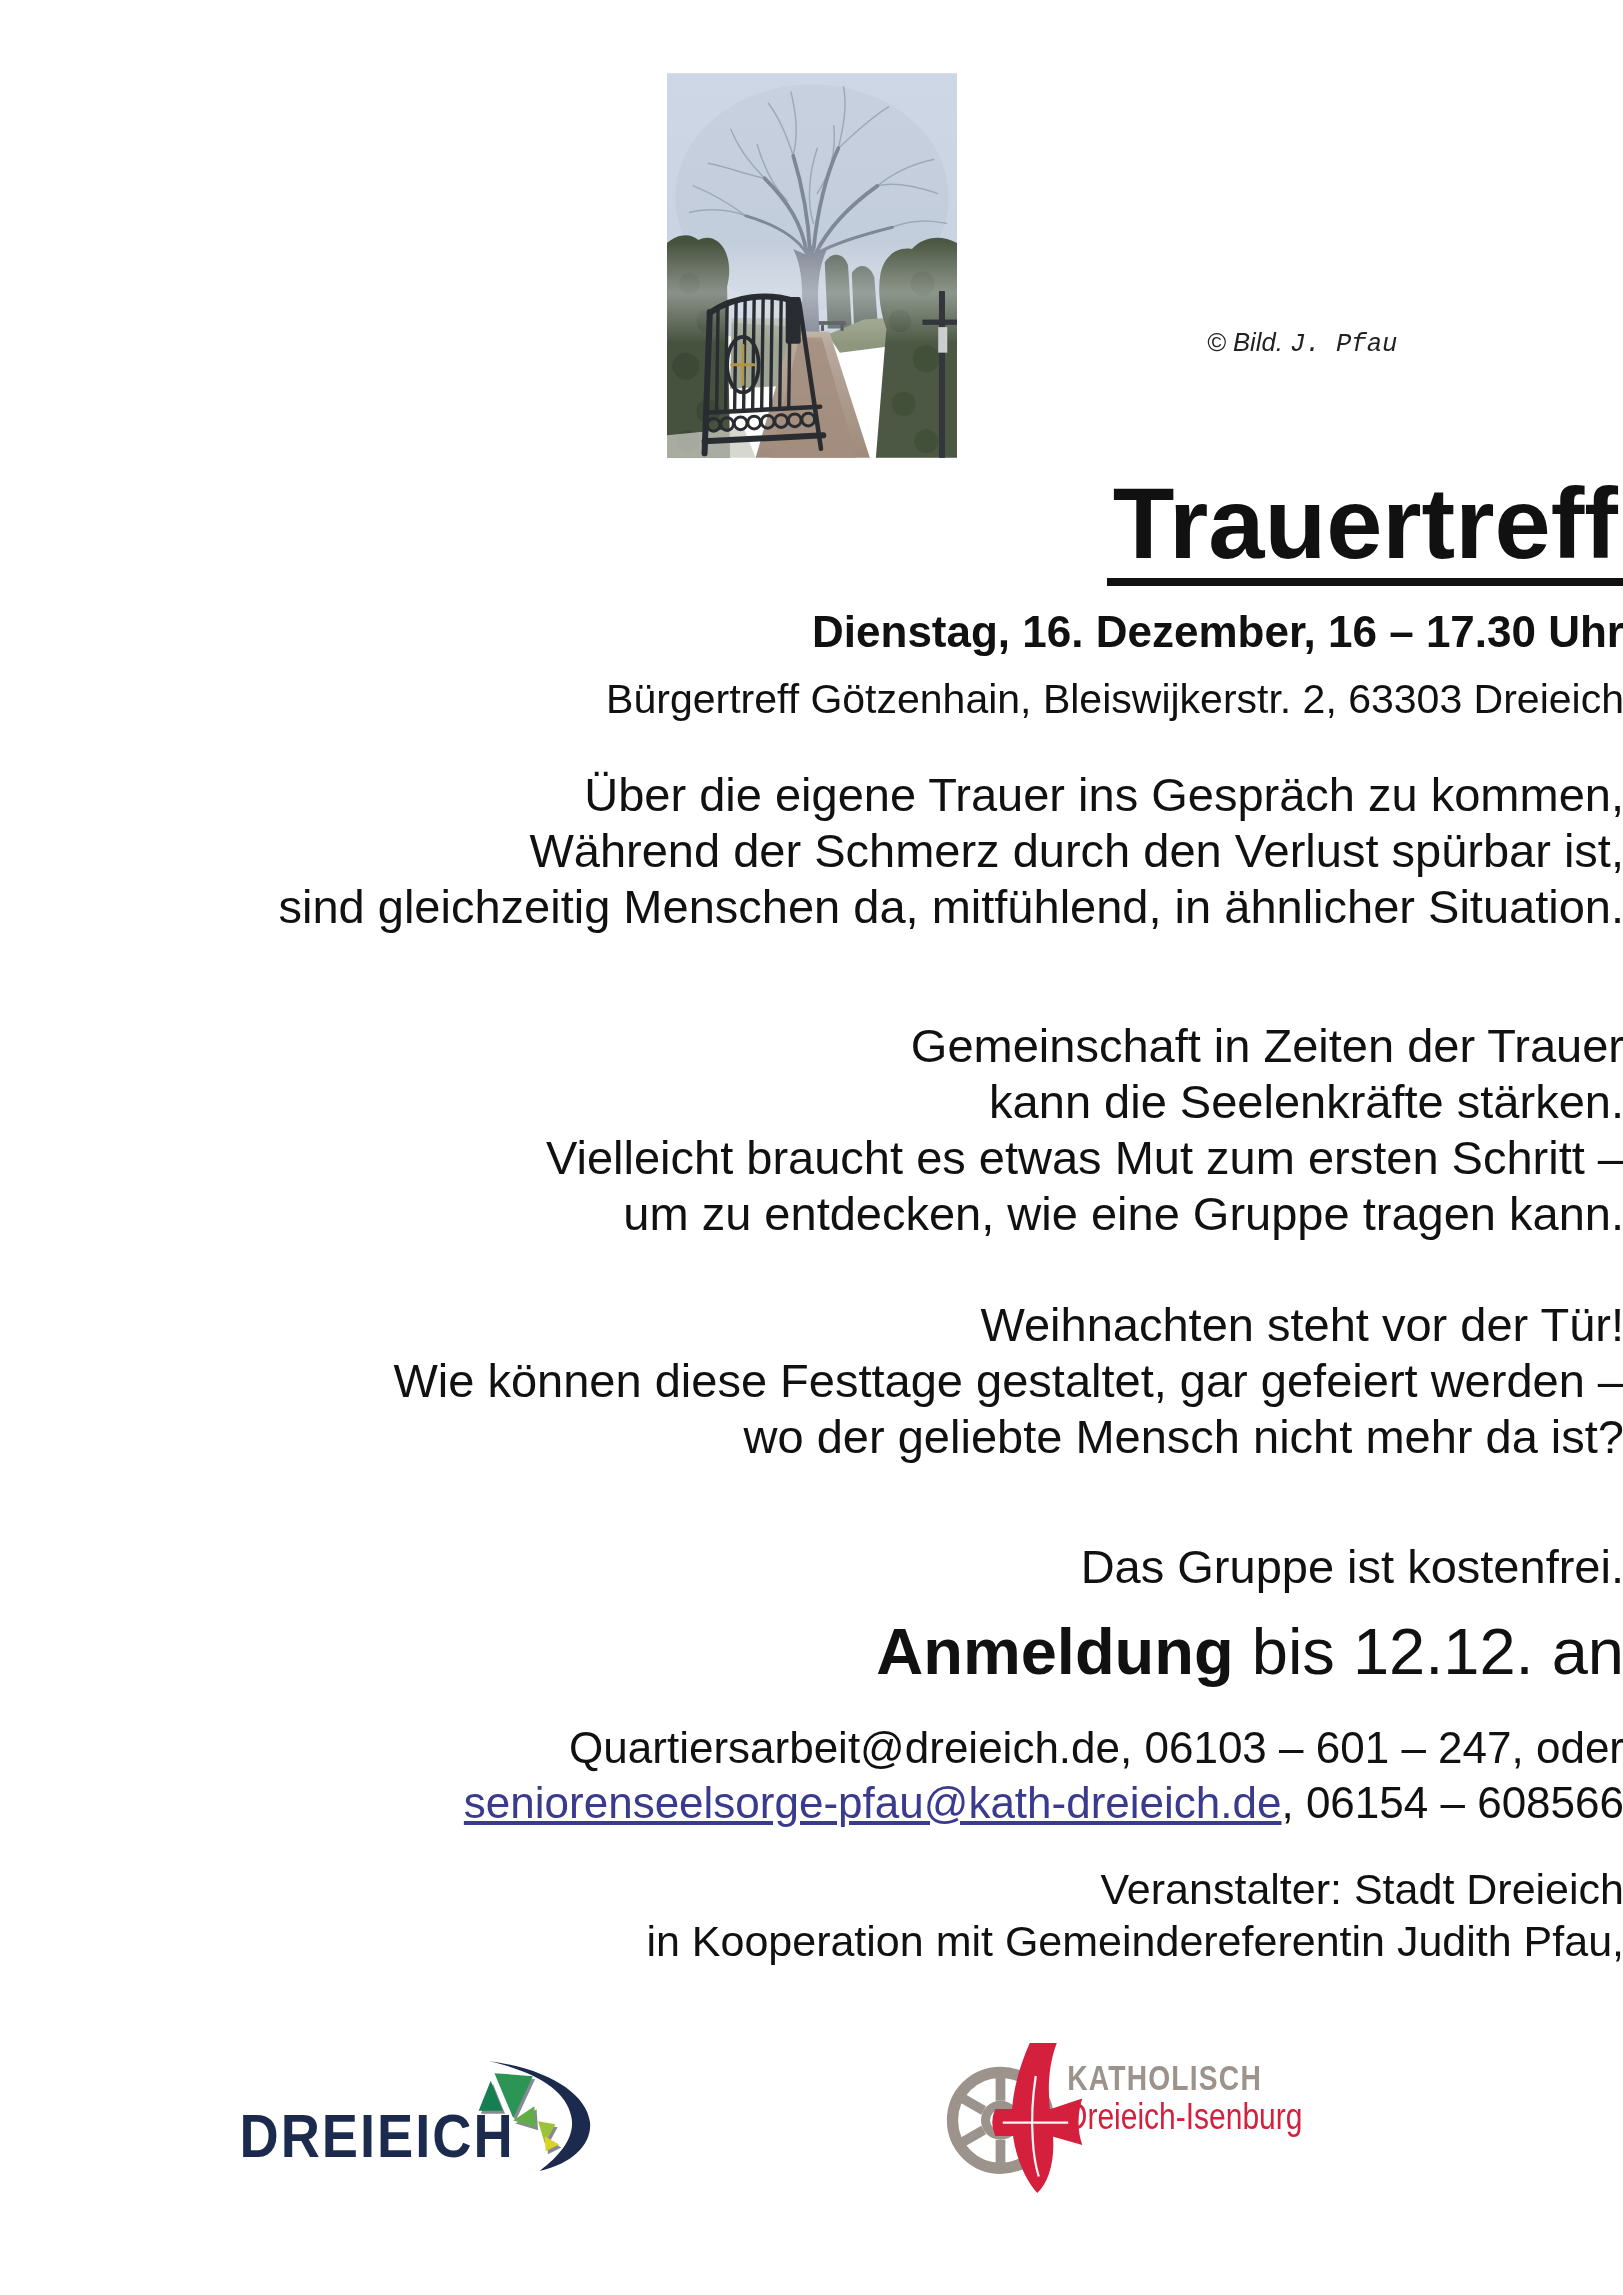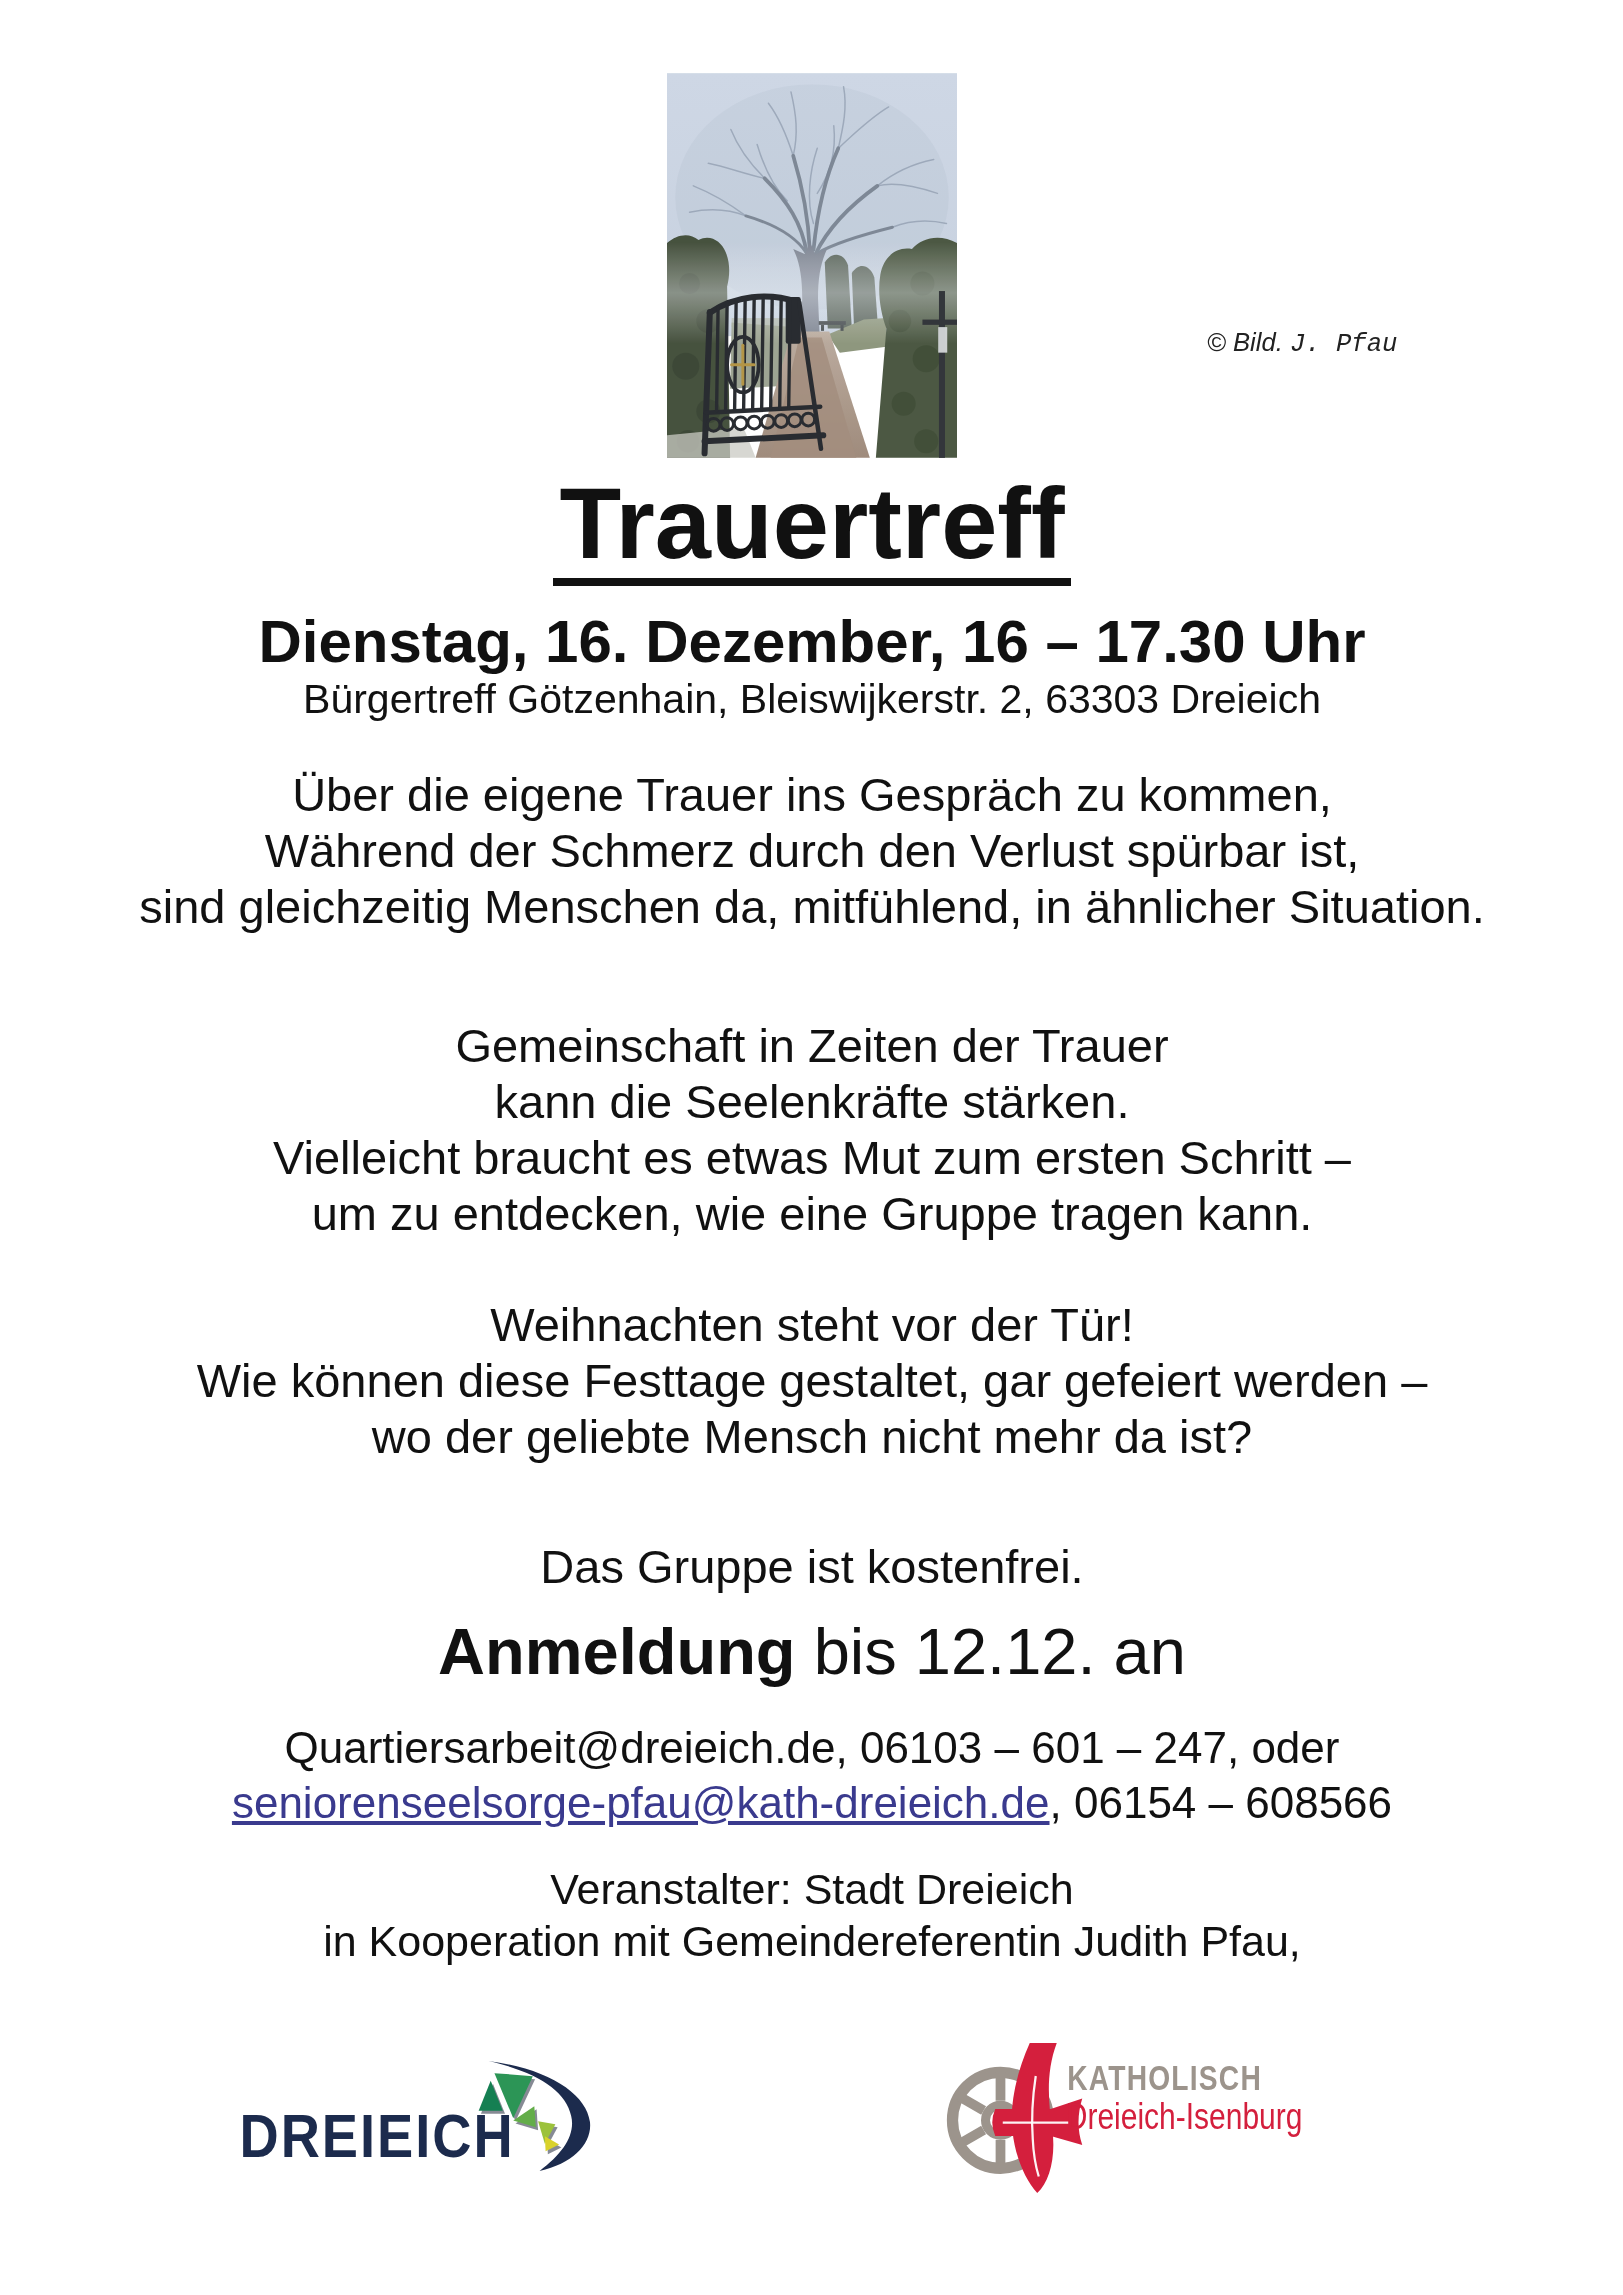--- a/index.html
+++ b/index.html
@@ -1,33 +1,33 @@
 <!DOCTYPE html>
 <html style="font-size:12px"><head>
 <meta charset="utf-8">
 <style>
   html,body{margin:0;padding:0}
   body{
     width:1624px;height:2295px;background:#ffffff;position:relative;overflow:hidden;
     font-family:"Liberation Sans",sans-serif;color:#111;
   }
-  .abs{position:absolute;left:0;right:0;text-align:center}
+  .abs{position:absolute;left:0;right:0;text-align:right}
   .nowrap{white-space:nowrap}
 
   
   #photo{position:absolute;left:667px;top:73px;width:290px;height:385px}
   #credit{position:absolute;left:1207px;top:328px;font-size:25.6px;font-style:italic;color:#222;white-space:nowrap}
   .credit-name{font-family:Liberation Mono, monospace}
 
   
   #title-block{top:470px;font-size:101px;font-weight:bold;line-height:1.05}
   #title-block .title-inner{display:inline-block;border-bottom:8.3px solid #111;padding:0 6px 1.5px}
 
   
-  #date-line{top:606px;font-size:60px;font-weight:bold;line-height:1.2}
+  #date-line{top:606px;font-size:44px;font-weight:bold;line-height:1.2}
   #location-line{top:675px;font-size:41px;line-height:1.2}
 
   
   .para{font-size:47px;line-height:56px}
   #para-1{top:767px}
   #para-2{top:1018px}
   #para-3{top:1297px}
 
   #cost-line{top:1539px;font-size:47px;line-height:56px}
   #registration-line{top:1613px;font-size:65px;line-height:1.2}

